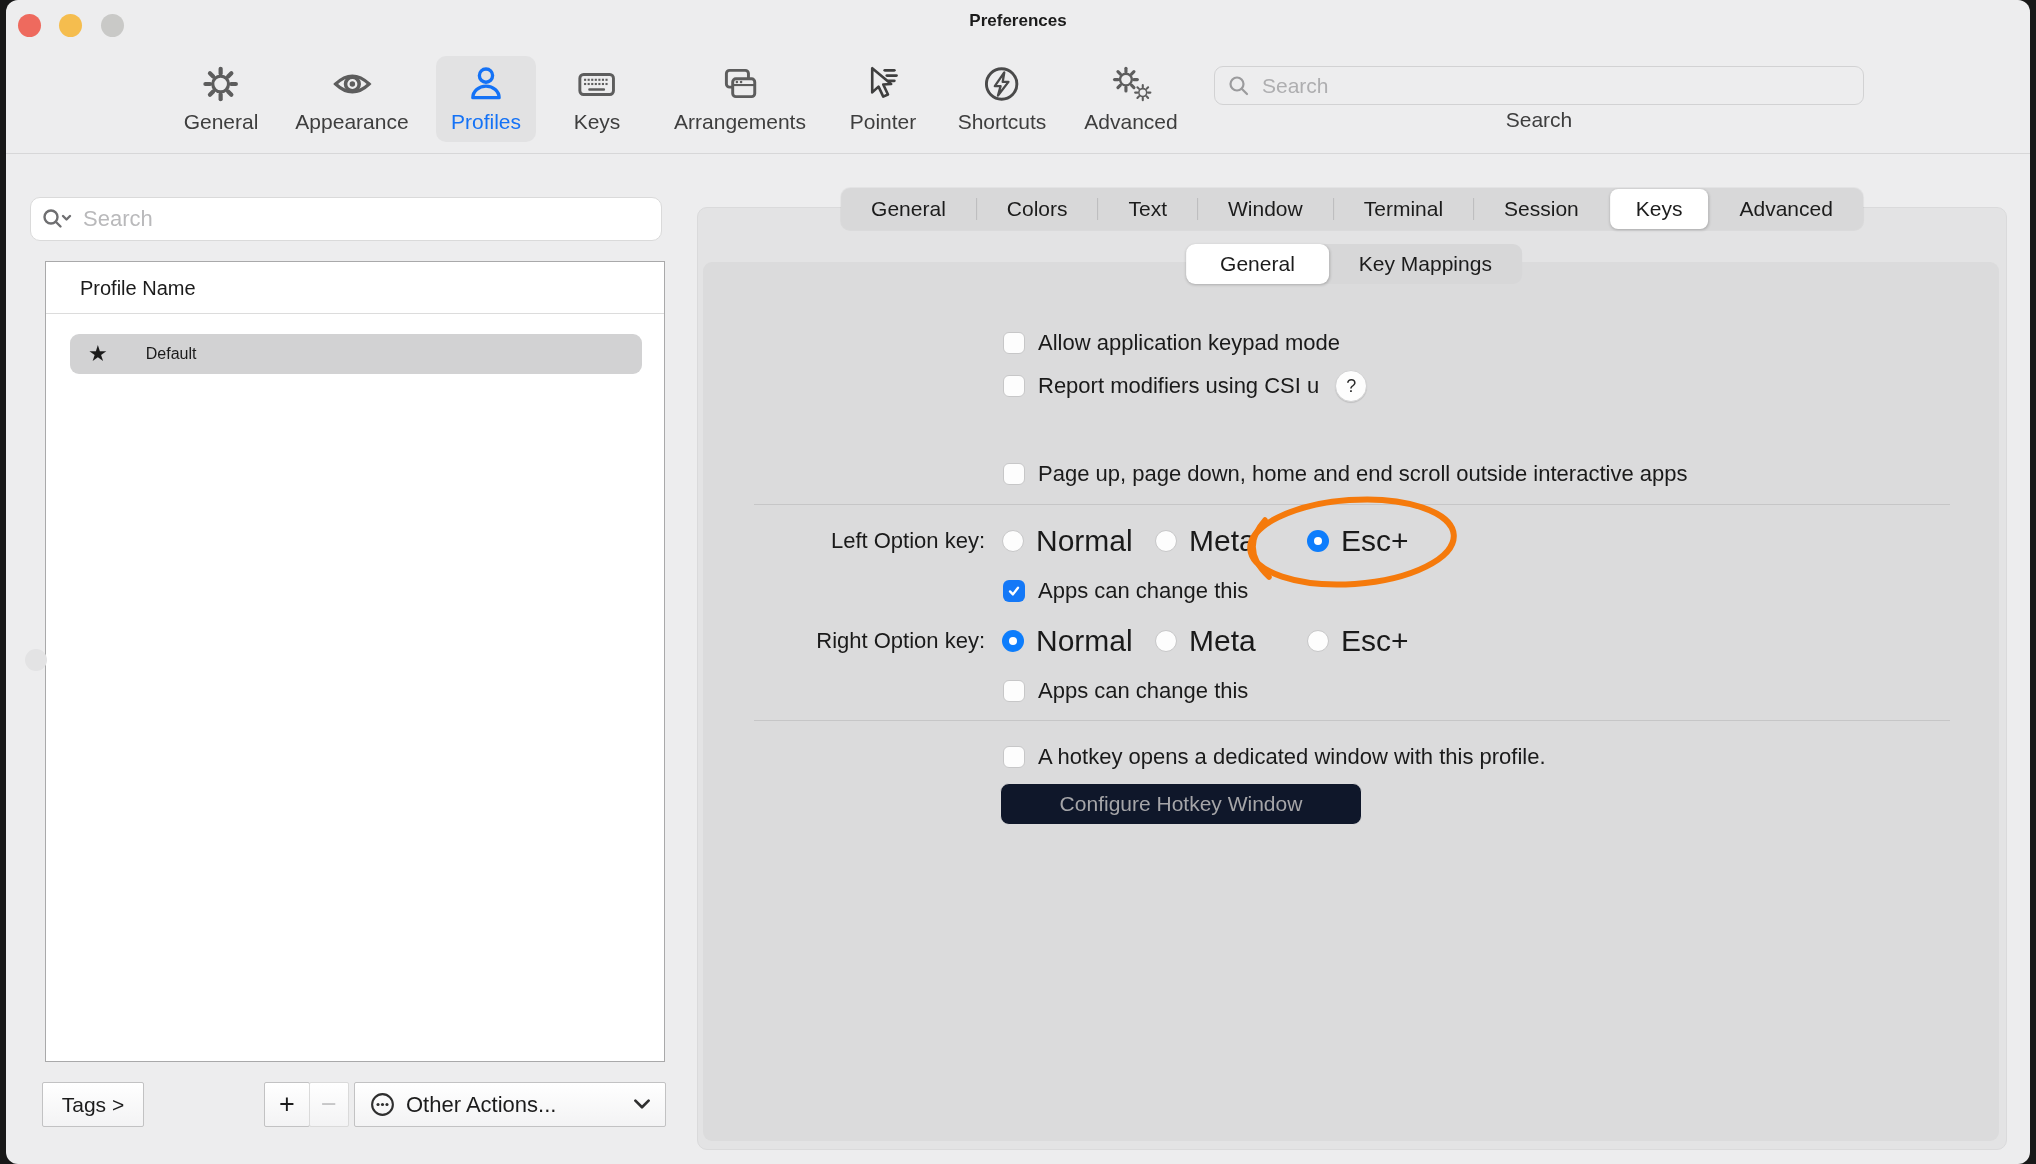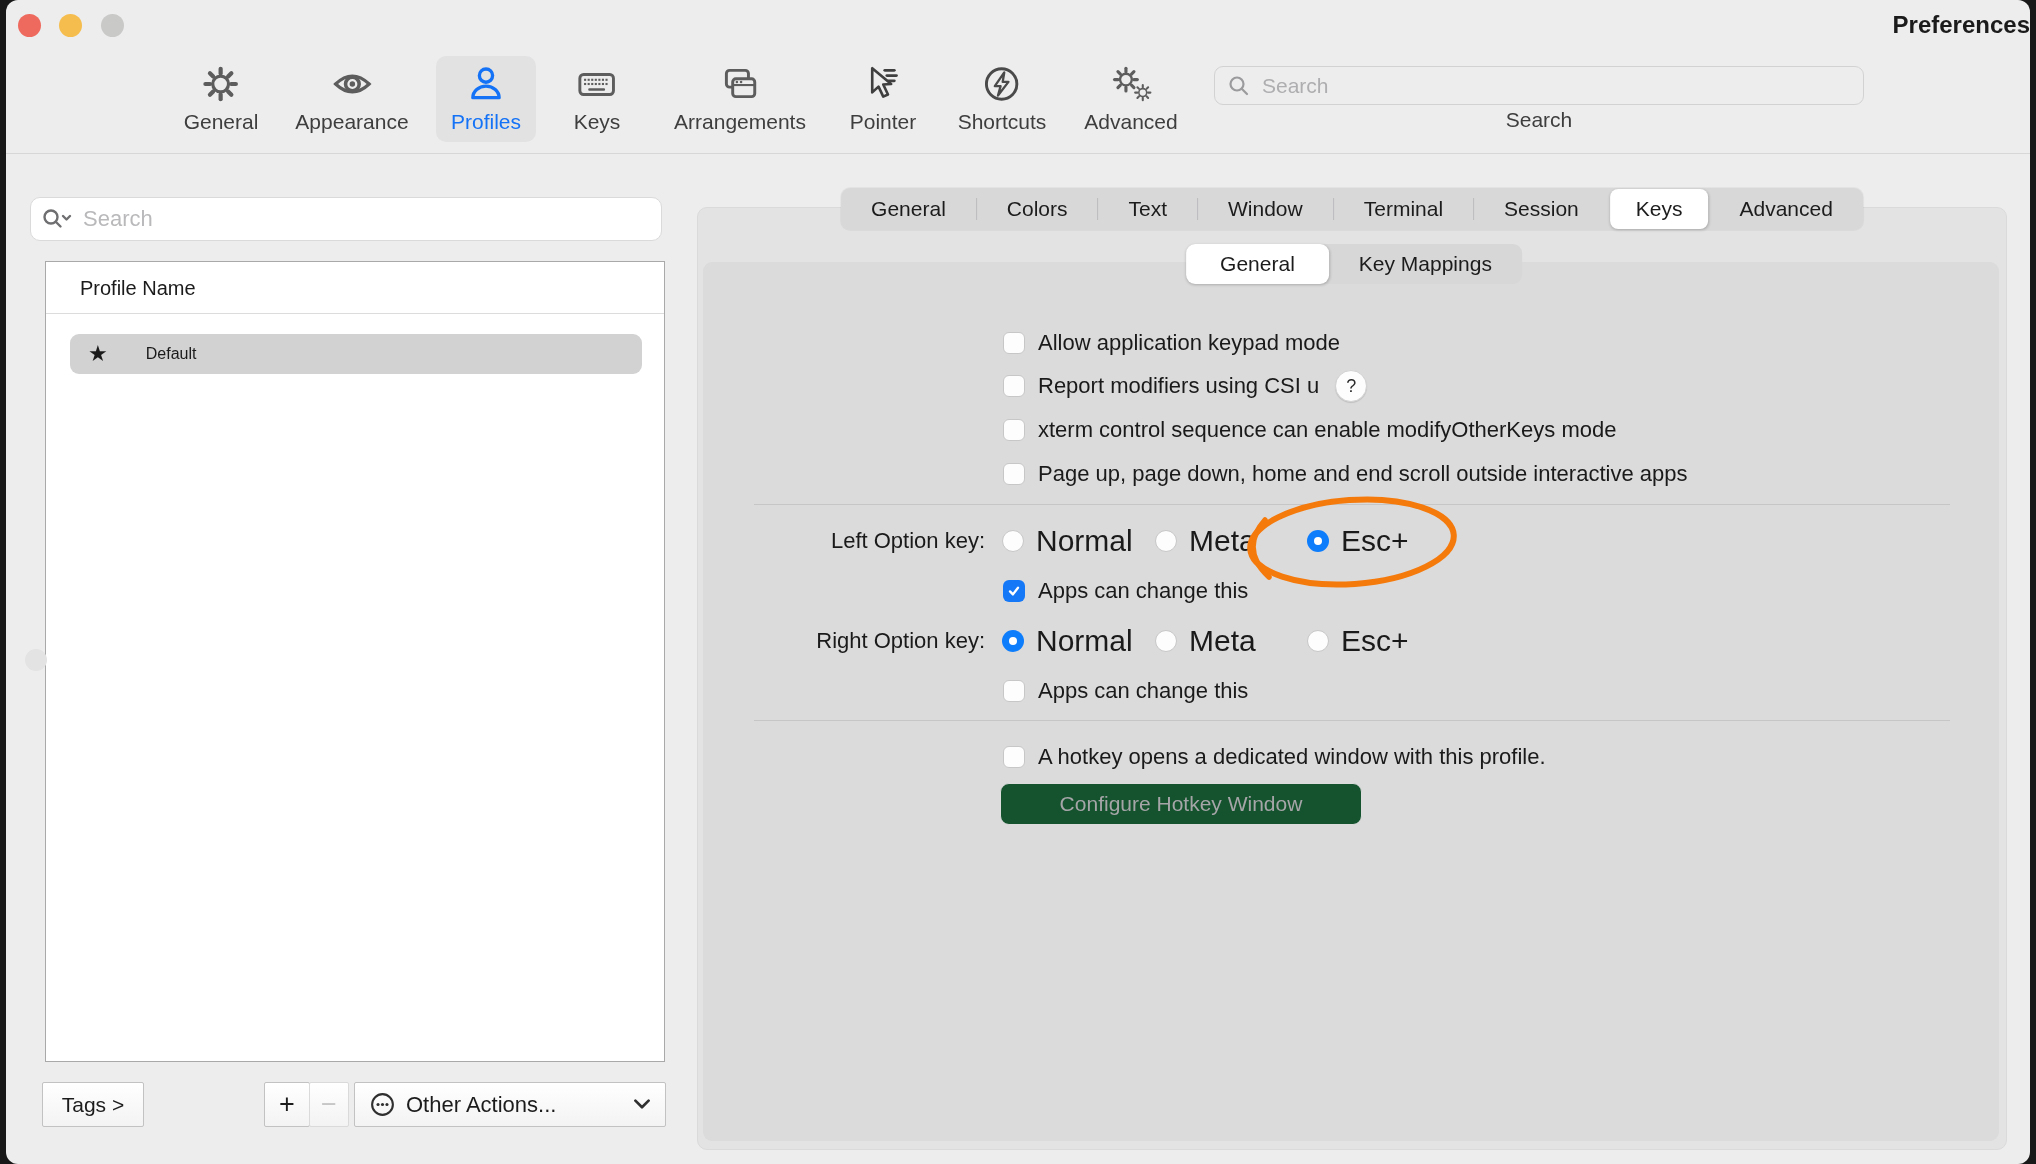--- a/index.html
+++ b/index.html
@@ -5,21 +5,21 @@
   html,body{margin:0;padding:0;}
   body{width:2036px;height:1164px;background:#181818;font-family:"Liberation Sans","DejaVu Sans",sans-serif;position:relative;overflow:hidden;}
   .window{position:absolute;left:6px;top:0;width:2024px;height:1164px;background:#ededee;border-radius:12px;overflow:hidden;}
 
   
   .titlebar{position:absolute;left:0;top:0;right:0;height:50px;}
   .tl{position:absolute;top:14px;width:23px;height:23px;border-radius:50%;}
   .tl.red{left:12px;background:#ee6a5e;}
   .tl.yellow{left:53px;background:#f5bd4e;}
   .tl.gray{left:95px;background:#c9c9c7;}
-  .wtitle{position:absolute;left:0;right:0;top:11px;text-align:right;font-size:24px;font-weight:bold;color:#1b1b1b;}
+  .wtitle{position:absolute;left:0;right:0;top:11px;text-align:center;font-size:17px;font-weight:bold;color:#1b1b1b;}
 
   
   .titem{position:absolute;top:56px;transform:translateX(-50%);display:flex;flex-direction:column;align-items:center;gap:4px;padding:6px 15px 8px;border-radius:10px;cursor:default;}
   .titem .ticon{width:44px;height:44px;display:flex;align-items:center;justify-content:center;}
   .titem .tlabel{font-size:21px;color:#3e3e3e;white-space:nowrap;}
   .titem.sel{background:#e2e2e3;}
   .titem.sel .tlabel{color:#1472f6;}
   .tsearch{position:absolute;left:1208px;top:66px;width:650px;height:39px;border:1.5px solid #d2d2d3;border-radius:9px;background:#ededee;display:flex;align-items:center;box-sizing:border-box;padding:0 12px;gap:9px;}
   .tsearch input{border:none;outline:none;background:transparent;font-size:21px;color:#1b1b1b;flex:1;font-family:inherit;}
   .tsearch input::placeholder{color:#aeaeb0;}
@@ -63,21 +63,21 @@
   .cb{width:22px;height:22px;border-radius:6px;background:#fdfdfd;border:1.5px solid #c7c7c8;box-sizing:border-box;flex:none;}
   .cb.on{background:#1478f7;border:none;display:flex;align-items:center;justify-content:center;}
   .helpbtn{width:30px;height:30px;border-radius:50%;background:#fdfdfd;border:1px solid #d2d2d3;box-shadow:0 1px 1px rgba(0,0,0,0.12);display:flex;align-items:center;justify-content:center;font-size:18px;color:#2c2c2c;margin-left:3px;}
   .hdiv{position:absolute;left:748px;width:1196px;height:1px;background:#c6c6c7;}
   .optlabel{position:absolute;left:600px;width:379px;height:28px;line-height:28px;text-align:right;font-size:22px;color:#1a1a1a;}
   .radio-item{position:absolute;height:28px;display:flex;align-items:center;gap:12px;}
   .rd{width:22px;height:22px;border-radius:50%;background:#fdfdfd;border:1.5px solid #c7c7c8;box-sizing:border-box;flex:none;}
   .rd.on{background:#0d7dfc;border:none;display:flex;align-items:center;justify-content:center;}
   .rd.on::after{content:"";width:8px;height:8px;border-radius:50%;background:#ffffff;}
   .radio-item .lbl{font-size:30px;color:#1a1a1a;white-space:nowrap;}
-  .cfgbtn{position:absolute;left:994px;top:783px;width:362px;height:42px;border-radius:9px;background:#14532d;border:1px solid #dcdcdd;box-sizing:border-box;display:flex;align-items:center;justify-content:center;font-size:21px;color:#a5a5a8;}
+  .cfgbtn{position:absolute;left:994px;top:783px;width:362px;height:42px;border-radius:9px;background:#0f172a;border:1px solid #dcdcdd;box-sizing:border-box;display:flex;align-items:center;justify-content:center;font-size:21px;color:#a5a5a8;}
   .annot{position:absolute;left:1217px;top:487px;pointer-events:none;}
 </style>
 </head>
 <body>
 
 <svg width="0" height="0" style="position:absolute">
   <defs>
     <g id="gearsym" stroke="#5d5d5d" fill="none">
       <circle cx="20" cy="20" r="7.5" stroke-width="3"></circle>
       <g stroke-width="4" stroke-linecap="round">
@@ -281,24 +281,20 @@
 
   <div class="crow" style="top:329px">
     <span class="cb"></span>
     <span class="lbl">Allow application keypad mode</span>
   </div>
   <div class="crow" style="top:372px">
     <span class="cb"></span>
     <span class="lbl">Report modifiers using CSI u</span>
     <span class="helpbtn">?</span>
   </div>
-  <div class="crow" style="top:416px">
-    <span class="cb"></span>
-    <span class="lbl">xterm control sequence can enable modifyOtherKeys mode</span>
-  </div>
   <div class="crow" style="top:460px">
     <span class="cb"></span>
     <span class="lbl">Page up, page down, home and end scroll outside interactive apps</span>
   </div>
 
   <div class="hdiv" style="top:504px"></div>
 
   <div class="optlabel" style="top:527px">Left Option key:</div>
   <div class="radio-item" style="left:996px;top:527px">
     <span class="rd"></span>

